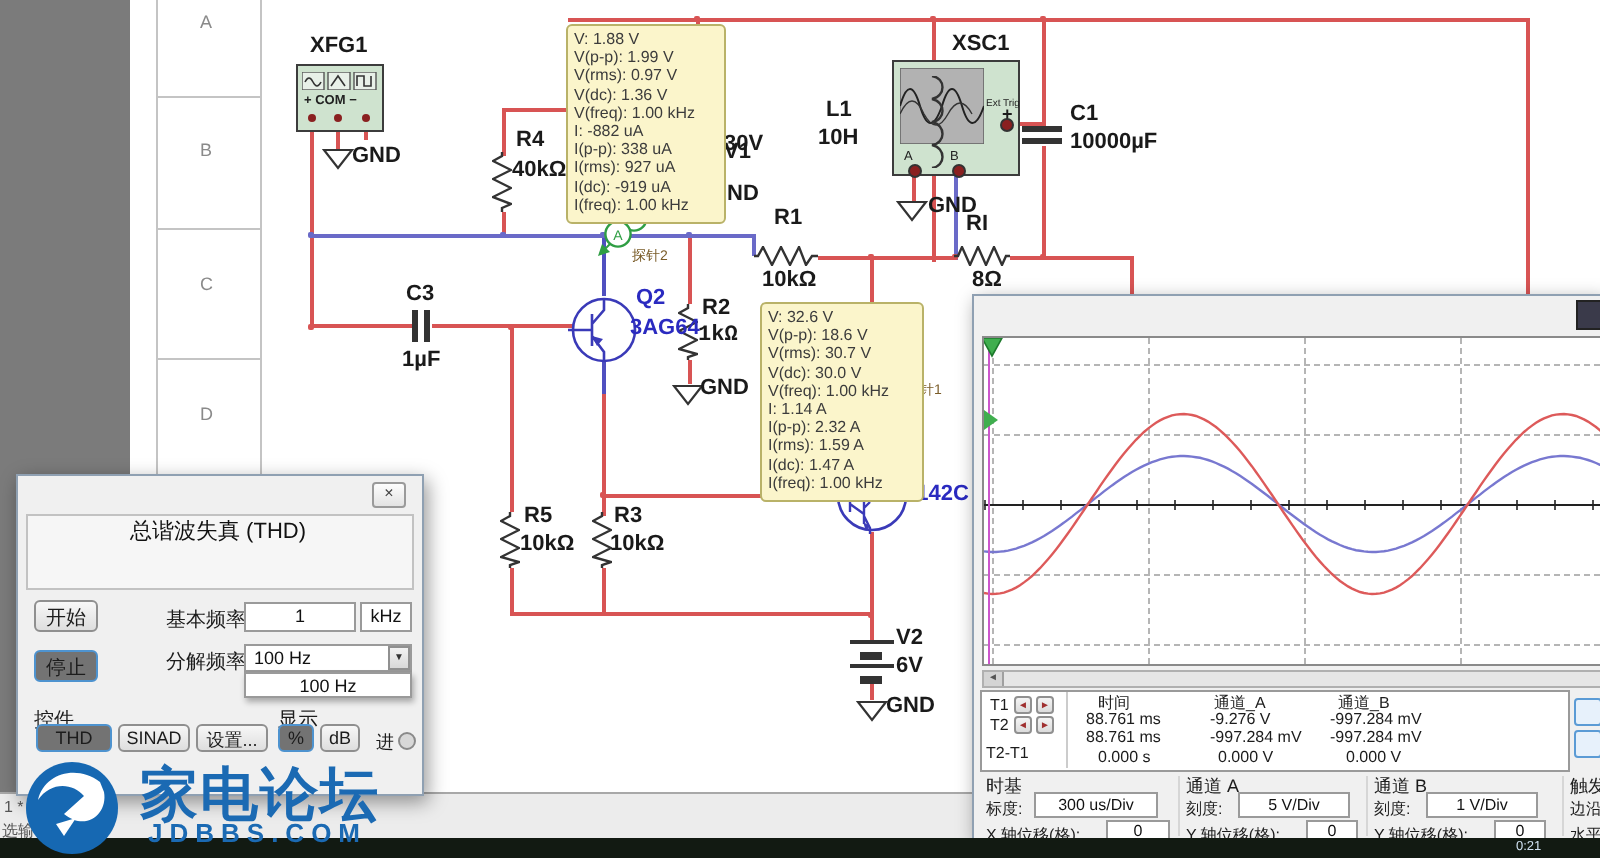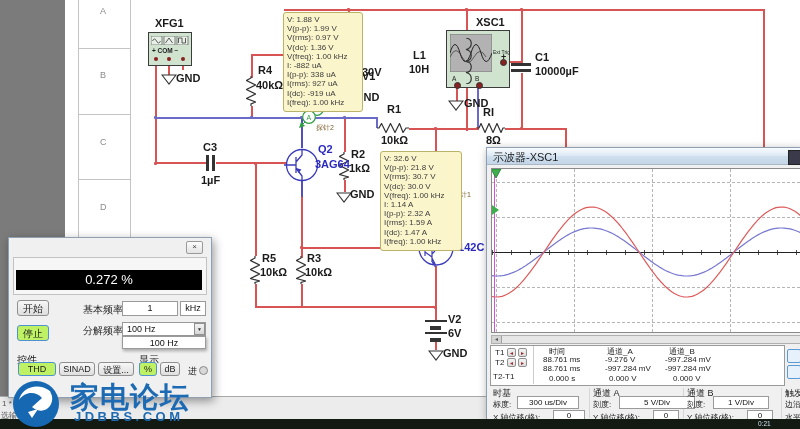--- a/index.html
+++ b/index.html
@@ -19,21 +19,21 @@
        box-shadow:2px 3px 9px rgba(0,0,0,.4);z-index:5;}
   .titlebar{position:absolute;left:0;top:0;right:0;height:17px;box-sizing:border-box;
             background:linear-gradient(#f8fbfe,#dde9f4 48%,#cfdfee 52%,#c3d5e7);
             border-bottom:1px solid #a9b8c7;font:11px "Liberation Sans",sans-serif;color:#1c1c1c;
             padding:2px 0 0 6px;white-space:nowrap;}
   .closebtn{position:absolute;background:linear-gradient(#fdfdfd,#e3e3e3);border:1px solid #9a9a9a;
             border-radius:2px;font:8px "Liberation Sans",sans-serif;text-align:center;color:#444;}
   .btn{position:absolute;background:linear-gradient(#f7f7f7,#dedede);border:1px solid #8f8f8f;
        border-radius:3px;font:10px "Liberation Sans",sans-serif;text-align:center;color:#1c1c1c;
        box-sizing:border-box;padding-top:1px;}
-  .btn.sel{background:#bef264;border-color:#4e93cf;}
+  .btn.sel{background:#737373;border-color:#4e93cf;}
   .field{position:absolute;background:#fff;border:1px solid #9a9a9a;font:9px "Liberation Sans",sans-serif;
          text-align:center;color:#111;box-sizing:border-box;white-space:nowrap;}
   .s10{position:absolute;font:10px "Liberation Sans",sans-serif;color:#1c1c1c;white-space:nowrap;}
   .s9{position:absolute;font:9px "Liberation Sans",sans-serif;color:#1c1c1c;white-space:nowrap;}
   .s8{position:absolute;font:8px "Liberation Sans",sans-serif;color:#1c1c1c;white-space:nowrap;}
   .s7{position:absolute;font:6.5px "Liberation Sans",sans-serif;color:#222;white-space:nowrap;}
   .gridv{position:absolute;top:0;bottom:0;border-left:1px dashed #b5b5b5;}
   .gridh{position:absolute;left:0;right:0;border-top:1px dashed #b5b5b5;}
   .arrbtn{position:absolute;width:9px;height:9px;background:linear-gradient(#f4f4f4,#dcdcdc);
           border:1px solid #909090;border-radius:2px;font:5px "Liberation Sans",sans-serif;
@@ -224,21 +224,21 @@
     <span class="lbl" style="left:535px;top:65px;">10000µF</span>
     <span class="lbl" style="left:203px;top:141px;">C3</span>
     <span class="lbl" style="left:201px;top:174px;">1µF</span>
     <span class="lbl" style="left:258px;top:64px;">R4</span>
     <span class="lbl" style="left:256px;top:79px;">40kΩ</span>
     <span class="lbl" style="left:387px;top:103px;">R1</span>
     <span class="lbl" style="left:381px;top:134px;">10kΩ</span>
     <span class="lbl" style="left:483px;top:106px;">RI</span>
     <span class="lbl" style="left:486px;top:134px;">8Ω</span>
     <span class="lbl" style="left:351px;top:148px;">R2</span>
-    <span class="lbl" style="left:349px;top:162px;">1kΩ</span>
+    <span class="lbl" style="left:349px;top:162px;font-family:Liberation Mono, monospace;">1kΩ</span>
     <span class="lbl" style="left:262px;top:252px;">R5</span>
     <span class="lbl" style="left:260px;top:266px;">10kΩ</span>
     <span class="lbl" style="left:307px;top:252px;">R3</span>
     <span class="lbl" style="left:305px;top:266px;">10kΩ</span>
     <span class="lbl blue" style="left:318px;top:143px;">Q2</span>
     <span class="lbl blue" style="left:315px;top:158px;">3AG64</span>
     <span class="lbl blue" style="left:444px;top:226px;">Q1</span>
     <span class="lbl blue" style="left:441px;top:241px;">TIP142C</span>
 
     <svg class="abs" style="left:296px;top:100px;" width="34" height="30">
@@ -267,42 +267,41 @@
         <div class="probe-line">V(dc): 1.36 V</div>
         <div class="probe-line">V(freq): 1.00 kHz</div>
         <div class="probe-line">I: -882 uA</div>
         <div class="probe-line">I(p-p): 338 uA</div>
         <div class="probe-line">I(rms): 927 uA</div>
         <div class="probe-line">I(dc): -919 uA</div>
         <div class="probe-line">I(freq): 1.00 kHz</div>
       </div>
     <div class="probe-box" style="left:380px;top:151px;width:74px;height:94px;">
         <div class="probe-line">V: 32.6 V</div>
-        <div class="probe-line">V(p-p): 21.8 V</div>
+        <div class="probe-line">V(p-p): 18.6 V</div>
         <div class="probe-line">V(rms): 30.7 V</div>
         <div class="probe-line">V(dc): 30.0 V</div>
         <div class="probe-line">V(freq): 1.00 kHz</div>
         <div class="probe-line">I: 1.14 A</div>
         <div class="probe-line">I(p-p): 2.32 A</div>
         <div class="probe-line">I(rms): 1.59 A</div>
         <div class="probe-line">I(dc): 1.47 A</div>
         <div class="probe-line">I(freq): 1.00 kHz</div>
       </div>
   </div>
 
   <div class="abs" style="left:0;top:396px;width:800px;height:23px;background:#ececec;border-top:1px solid #a8a8a8;z-index:3;">
     <span class="s8" style="left:2px;top:2px;color:#555;">1 *</span>
     <span class="s8" style="left:1px;top:13px;color:#555;">选输 F1</span>
   </div>
 
   <div class="win" style="left:8px;top:237px;width:202px;height:159px;">
     <div class="closebtn" style="right:8px;top:3px;width:15px;height:11px;line-height:10px;">×</div>
     <div class="abs" style="left:4px;top:19px;width:192px;height:36px;background:#f6f6f6;border:1px solid #c2c2c2;"></div>
-    <div class="abs" style="left:7px;top:32px;width:186px;height:20px;background:#000;color:#fff;
-         font:13px 'Liberation Sans',sans-serif;text-align:center;line-height:20px;">0.272 %</div>
+    <div class="abs" style="left:4px;top:20px;width:192px;text-align:center;font:11px 'Liberation Sans',sans-serif;color:#111;">总谐波失真 (THD)</div>
     <div class="btn" style="left:8px;top:62px;width:32px;height:16px;">开始</div>
     <div class="btn sel" style="left:8px;top:87px;width:32px;height:16px;">停止</div>
     <span class="s10" style="left:74px;top:65px;">基本频率</span>
     <div class="field" style="left:113px;top:63px;width:56px;height:15px;line-height:13px;">1</div>
     <div class="field" style="left:171px;top:63px;width:26px;height:15px;line-height:13px;">kHz</div>
     <span class="s10" style="left:74px;top:86px;">分解频率</span>
     <div class="field" style="left:113px;top:84px;width:84px;height:14px;text-align:left;padding-left:4px;line-height:12px;">100 Hz</div>
     <div class="abs" style="left:185px;top:85px;width:11px;height:12px;background:linear-gradient(#f2f2f2,#d8d8d8);
          border:1px solid #909090;font-size:5px;text-align:center;line-height:11px;color:#333;box-sizing:border-box;">▼</div>
     <div class="field" style="left:113px;top:98px;width:84px;height:13px;line-height:12px;box-shadow:1px 2px 3px rgba(0,0,0,.3);">100 Hz</div>
@@ -311,23 +310,20 @@
     <div class="btn" style="left:50px;top:124px;width:36px;height:14px;font-size:9px;">SINAD</div>
     <div class="btn" style="left:89px;top:124px;width:36px;height:14px;font-size:9px;">设置...</div>
     <span class="s10" style="left:130px;top:115px;">显示</span>
     <div class="btn sel" style="left:130px;top:124px;width:18px;height:14px;font-size:9px;">%</div>
     <div class="btn" style="left:151px;top:124px;width:20px;height:14px;font-size:9px;">dB</div>
     <span class="s9" style="left:179px;top:127px;">进</span>
     <div class="abs" style="left:190px;top:128px;width:7px;height:7px;border:1px solid #8a8a8a;border-radius:50%;background:#d8d8d8;"></div>
   </div>
 
   <div class="win" style="left:486px;top:147px;width:314px;height:271px;">
-    <div class="titlebar">
-      <span>示波器-XSC1</span>
-    </div>
     <div class="abs" style="left:301px;top:2px;width:13px;height:13px;background:#3a3a4a;border:1px solid #222;"></div>
 
     <div class="abs" style="left:4px;top:20px;width:310px;height:165px;background:#fff;border:1px solid #8a8a8a;box-sizing:border-box;overflow:hidden;">
       <div class="gridv" style="left:4px;"></div>
       <div class="gridv" style="left:82px;"></div>
       <div class="gridv" style="left:160px;"></div>
       <div class="gridv" style="left:238px;"></div>
       <div class="gridh" style="top:13px;"></div>
       <div class="gridh" style="top:48px;"></div>
       <div class="gridh" style="top:118px;"></div>
@@ -380,21 +376,21 @@
     <div class="abs" style="left:102px;top:240px;width:1px;height:30px;background:#d6d6d6;"></div>
     <div class="abs" style="left:196px;top:240px;width:1px;height:30px;background:#d6d6d6;"></div>
     <div class="abs" style="left:294px;top:240px;width:1px;height:30px;background:#d6d6d6;"></div>
     <span class="s9" style="left:6px;top:239px;">时基</span>
     <span class="s8" style="left:6px;top:251px;">标度:</span>
     <div class="field" style="left:30px;top:248px;width:62px;height:13px;line-height:11px;font-size:8px;">300 us/Div</div>
     <span class="s8" style="left:6px;top:264px;text-align:center;">X 轴位移(格):</span>
     <div class="field" style="left:66px;top:262px;width:32px;height:11px;line-height:9px;font-size:8px;">0</div>
     <span class="s9" style="left:106px;top:239px;">通道 A</span>
     <span class="s8" style="left:106px;top:251px;">刻度:</span>
-    <div class="field" style="left:132px;top:248px;width:76px;height:13px;line-height:11px;font-size:8px;">5 V/Div</div>
+    <div class="field" style="left:132px;top:248px;width:56px;height:13px;line-height:11px;font-size:8px;">5 V/Div</div>
     <span class="s8" style="left:106px;top:264px;">Y 轴位移(格):</span>
     <div class="field" style="left:166px;top:262px;width:26px;height:11px;line-height:9px;font-size:8px;">0</div>
     <span class="s9" style="left:200px;top:239px;">通道 B</span>
     <span class="s8" style="left:200px;top:251px;">刻度:</span>
     <div class="field" style="left:226px;top:248px;width:56px;height:13px;line-height:11px;font-size:8px;">1 V/Div</div>
     <span class="s8" style="left:200px;top:264px;">Y 轴位移(格):</span>
     <div class="field" style="left:260px;top:262px;width:26px;height:11px;line-height:9px;font-size:8px;">0</div>
     <span class="s9" style="left:298px;top:239px;">触发</span>
     <span class="s8" style="left:298px;top:251px;">边沿:</span>
     <span class="s8" style="left:298px;top:264px;">水平</span>

